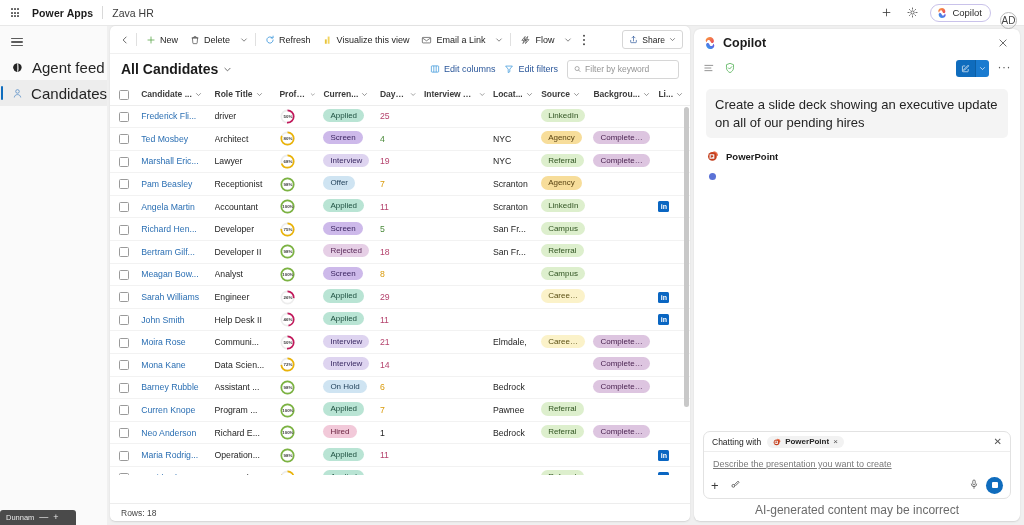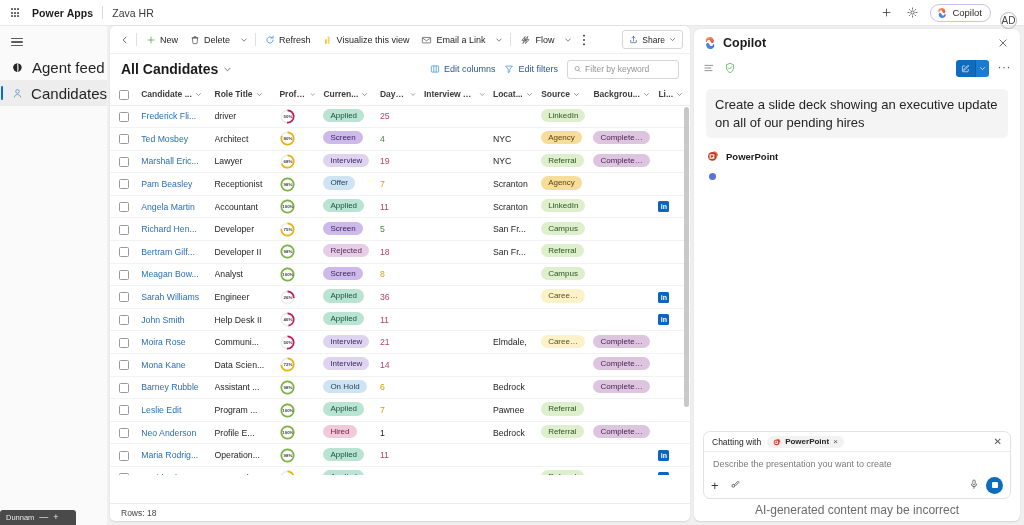--- a/index.html
+++ b/index.html
@@ -194,21 +194,21 @@
     height: 20px; display: flex; align-items: center; gap: 6px; padding: 0 8px;
     border-bottom: 1px solid #ededed; font-size: 8.5px; color: #242424;
   }
   .cp-chip {
     display: flex; align-items: center; gap: 4px; background: #f2f2f2; border-radius: 9px;
     padding: 1.5px 6px; font-size: 8px; color: #242424; cursor: pointer;
   }
   .cp-chip b { font-weight: 600; }
   .cp-chip .x { color: #555; font-size: 8px; }
   .cp-cw-x { margin-left: auto; cursor: pointer; color: #555; font-size: 10px; line-height: 1; }
-  .cp-input { padding: 7px 9px 0; font-size: 9px; color: #7a7a7a; min-height: 20px; cursor: text; }
+  .cp-input { padding: 7px 9px 0; font-size: 9px; color: #7a7a7a; min-height: 20px; cursor: text; text-decoration: underline; }
   .cp-actions { height: 26px; display: flex; align-items: center; padding: 0 7px; gap: 11px; }
   .cp-plus { font-size: 13px; color: #3b3b3b; cursor: pointer; line-height: 1; }
   .cp-right-acts { margin-left: auto; display: flex; align-items: center; gap: 7px; }
   .cp-send {
     width: 17px; height: 17px; border-radius: 50%; background: #0f6cbd;
     display: flex; align-items: center; justify-content: center; cursor: pointer;
   }
   .cp-send i { width: 6px; height: 6px; background: #fff; border-radius: 1px; display: block; }
   .cp-disc { text-align: center; font-size: 12px; color: #6b6b6b; margin-top: 4px; }
 
@@ -766,21 +766,21 @@
               <td class="c-prof">
                 <div class="donut">
                   <svg width="17" height="17" viewBox="0 0 17 17">
                     <circle cx="8.5" cy="8.5" r="6.2" fill="none" stroke="#ededed" stroke-width="1.7"></circle>
                     <circle cx="8.5" cy="8.5" r="6.2" fill="none" stroke="#c2185b" stroke-width="1.7" stroke-dasharray="10.13 28.83" stroke-linecap="butt"></circle>
                   </svg>
                   <span>26%</span>
                 </div>
               </td>
               <td class="c-cur"><span class="pill" style="background:#b9e4d4;color:#1d4f3f">Applied</span></td>
-              <td class="c-days"><span class="days-val" style="color:#b5446e">36</span></td>
+              <td class="c-days"><span class="days-val" style="color:#b5446e">29</span></td>
               <td class="c-iav"><span class="avbar"><i style="width:0%"></i></span></td>
               <td class="c-loc">
                 <span class="txt-ell"></span>
               </td>
               <td class="c-src"><span class="pill" style="background:#fbf2c9;color:#5a4f13">Career ...</span></td>
               <td class="c-bg"></td>
               <td class="c-li">
                 <span class="li-ico">in</span>
               </td>
             </tr>
@@ -890,21 +890,21 @@
               <td class="c-loc">
                 <span class="txt-ell">Bedrock</span>
               </td>
               <td class="c-src"></td>
               <td class="c-bg"><span class="pill" style="background:#ddc5e0;color:#4a2350">Completed – ...</span></td>
               <td class="c-li"></td>
             </tr>
             <tr>
               <td class="c-check"><span class="chk"></span></td>
               <td class="c-name">
-                <span class="namelink">Leslie Edit</span>
+                <span class="namelink">Curren Knope</span>
               </td>
               <td class="c-role">
                 <span class="txt-ell">Program ...</span>
               </td>
               <td class="c-prof">
                 <div class="donut">
                   <svg width="17" height="17" viewBox="0 0 17 17">
                     <circle cx="8.5" cy="8.5" r="6.2" fill="none" stroke="#ededed" stroke-width="1.7"></circle>
                     <circle cx="8.5" cy="8.5" r="6.2" fill="none" stroke="#7cb342" stroke-width="1.7" stroke-dasharray="38.96 0.00" stroke-linecap="butt"></circle>
                   </svg>
@@ -920,21 +920,21 @@
               <td class="c-src"><span class="pill" style="background:#ddefcd;color:#2f5320">Referral</span></td>
               <td class="c-bg"></td>
               <td class="c-li"></td>
             </tr>
             <tr>
               <td class="c-check"><span class="chk"></span></td>
               <td class="c-name">
                 <span class="namelink">Neo Anderson</span>
               </td>
               <td class="c-role">
-                <span class="txt-ell">Profile E...</span>
+                <span class="txt-ell">Richard E...</span>
               </td>
               <td class="c-prof">
                 <div class="donut">
                   <svg width="17" height="17" viewBox="0 0 17 17">
                     <circle cx="8.5" cy="8.5" r="6.2" fill="none" stroke="#ededed" stroke-width="1.7"></circle>
                     <circle cx="8.5" cy="8.5" r="6.2" fill="none" stroke="#7cb342" stroke-width="1.7" stroke-dasharray="38.96 0.00" stroke-linecap="butt"></circle>
                   </svg>
                   <span>100%</span>
                 </div>
               </td>

